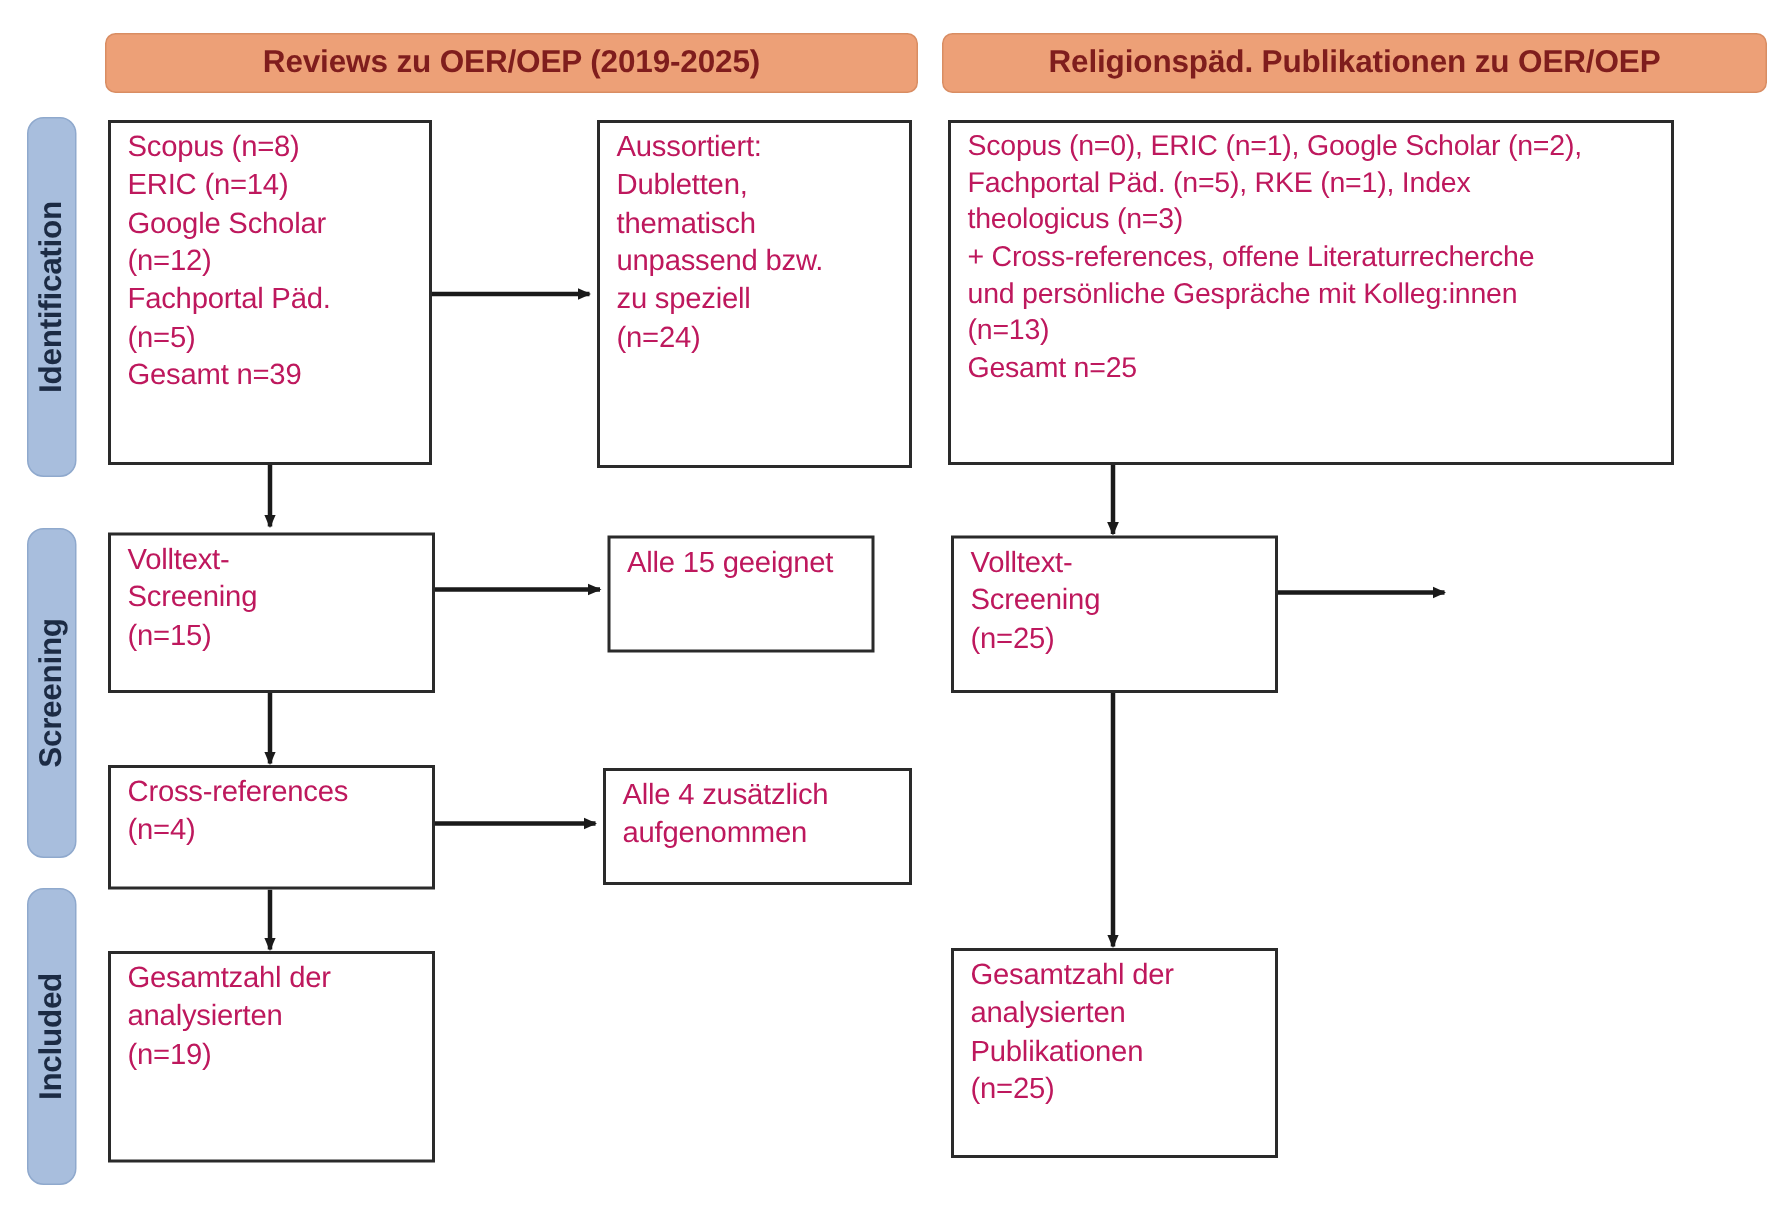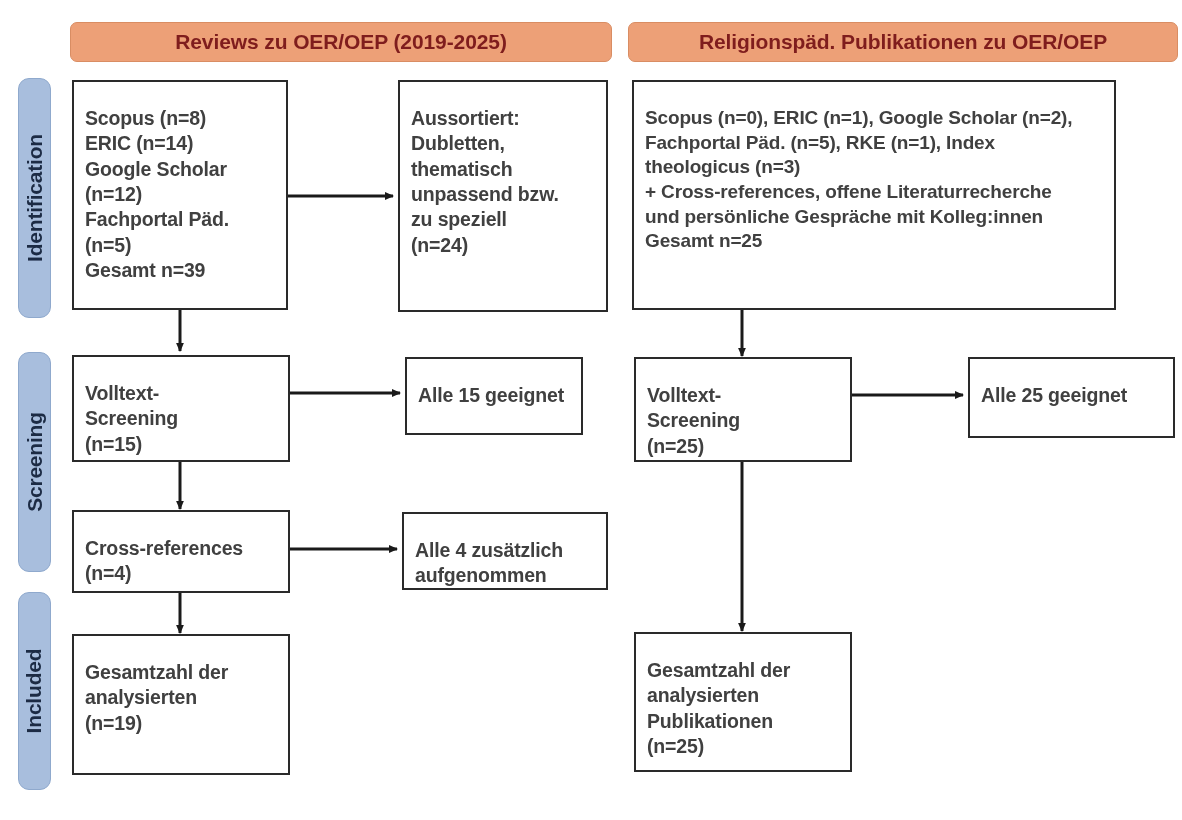--- a/index.html
+++ b/index.html
@@ -65,27 +65,26 @@
     color: #1c2b44;
     letter-spacing: -0.2px;
   }
 
   
   .node {
     position: absolute;
     box-sizing: border-box;
     background: #ffffff;
     border: 2.5px solid #2a2a2a;
-    color: #404040;
+    color: #be185d;
     font-size: 19.5px;
     line-height: 1.30;
-    padding: 24px 9px 6px 11px;
+    padding: 4px 9px 6px 11px;
     letter-spacing: -0.15px;
     overflow: hidden;
-    font-weight: bold;
   }
   .node.small-text {
     font-size: 19px;
     line-height: 1.30;
   }
   .node .ln {
     display: block;
     white-space: nowrap;
   }
 </style>
@@ -184,32 +183,30 @@
     <span class="ln">analysierten</span>
     <span class="ln">(n=19)</span>
   </div>
 
   <div class="node small-text" style="left:632px; top:80px; width:484px; height:230px;">
     <span class="ln">Scopus (n=0), ERIC (n=1), Google Scholar (n=2),</span>
     <span class="ln">Fachportal Päd. (n=5), RKE (n=1), Index</span>
     <span class="ln">theologicus (n=3)</span>
     <span class="ln">+ Cross-references, offene Literaturrecherche</span>
     <span class="ln">und persönliche Gespräche mit Kolleg:innen</span>
+    <span class="ln">(n=13)</span>
     <span class="ln">Gesamt n=25</span>
   </div>
 
   <div class="node" style="left:634px; top:357px; width:218px; height:105px;">
     <span class="ln">Volltext-</span>
     <span class="ln">Screening</span>
     <span class="ln">(n=25)</span>
   </div>
 
-  <div class="node" style="left:968px; top:357px; width:207px; height:81px;">
-    <span class="ln">Alle 25 geeignet</span>
-  </div>
 
   <div class="node" style="left:634px; top:632px; width:218px; height:140px;">
     <span class="ln">Gesamtzahl der</span>
     <span class="ln">analysierten</span>
     <span class="ln">Publikationen</span>
     <span class="ln">(n=25)</span>
   </div>
 
 </div>
 

